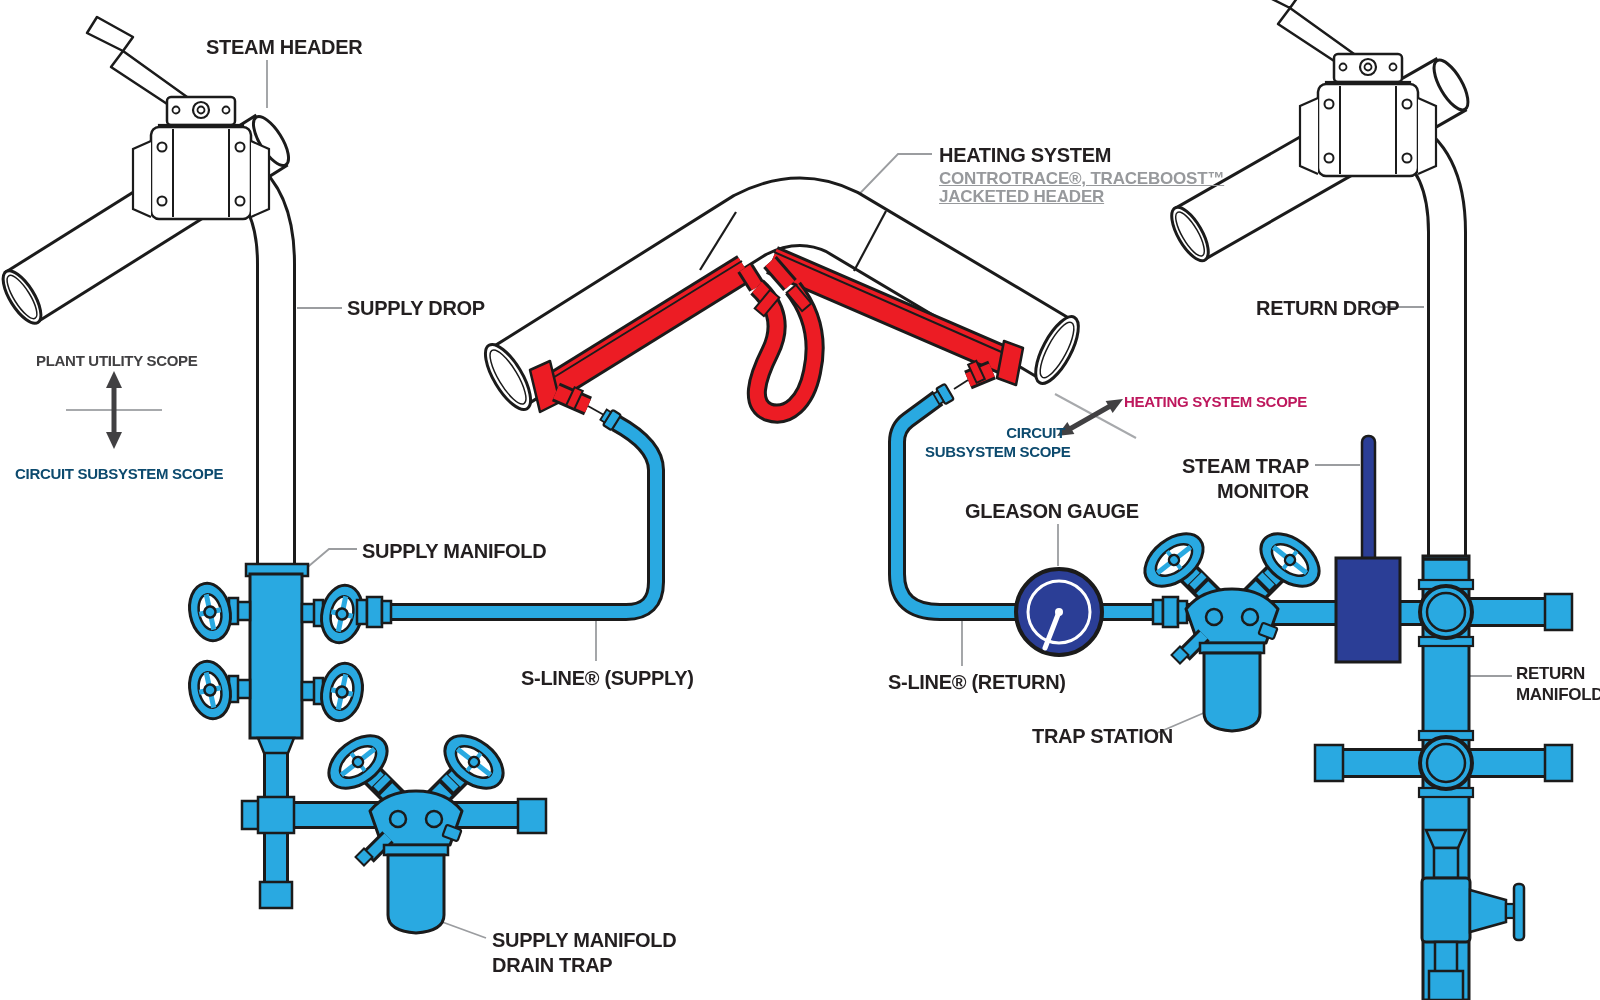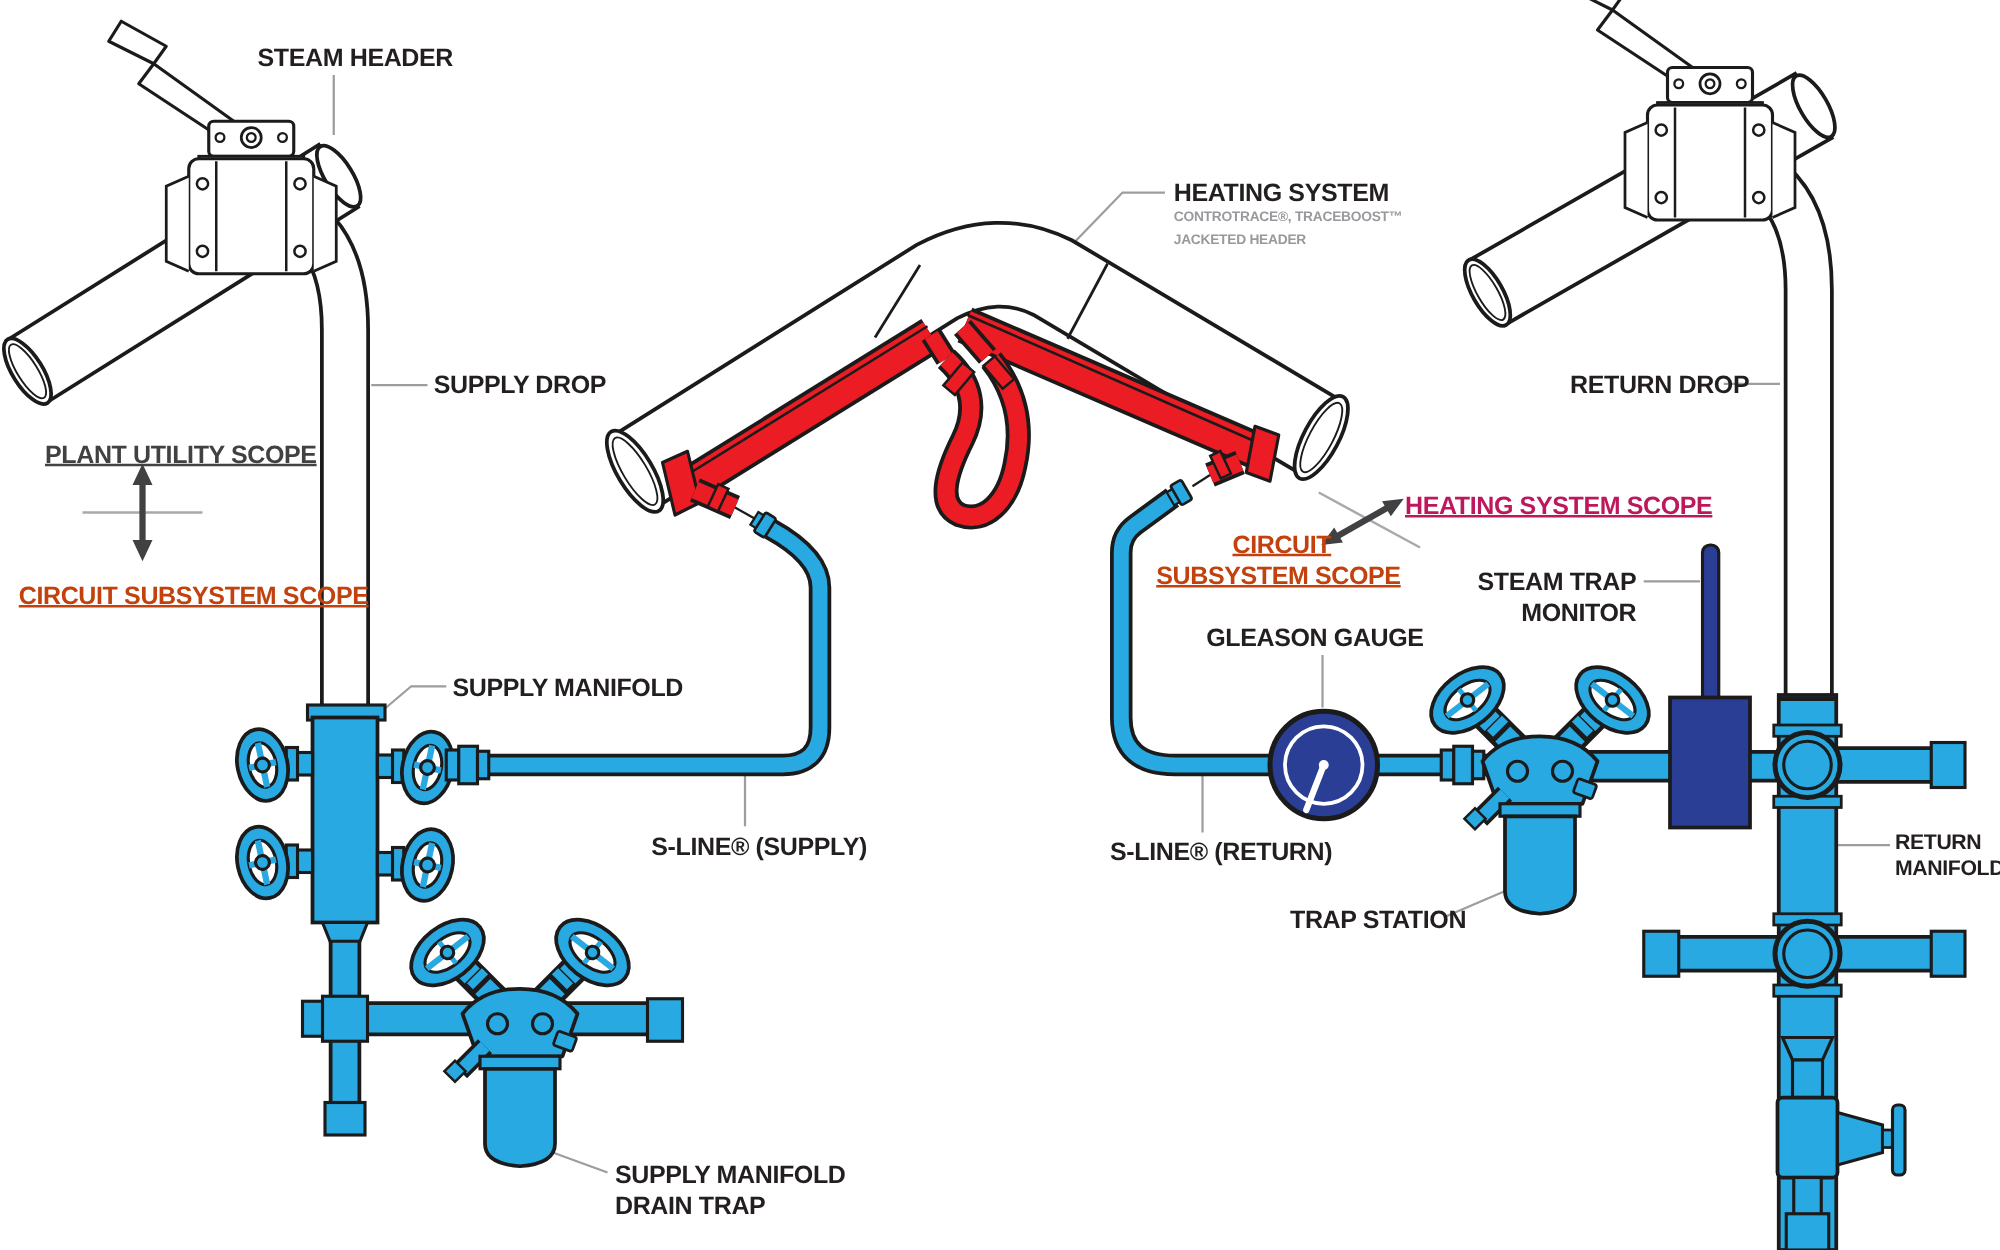--- a/index.html
+++ b/index.html
@@ -6,25 +6,25 @@
   #canvas {
     position:relative; width:1600px; height:1000px; background:#ffffff;
     overflow:hidden; font-family:"Liberation Sans", sans-serif;
   }
   #diagram { position:absolute; left:0; top:0; }
   .lbl {
     position:absolute; font-weight:bold; color:#231F20; white-space:nowrap;
     font-size:20px; letter-spacing:-0.3px; line-height:1.25;
     font-family:"Liberation Sans", sans-serif;
   }
-  .fs16 { font-size:20px;text-decoration:underline; }
+  .fs16 { font-size:15px; }
   .fs17 { font-size:17px; }
-  .small { font-size:11px; letter-spacing:-0.2px; }
+  .small { font-size:17px; letter-spacing:-0.2px;text-decoration:underline; }
   .gray  { color:#97999C; }
-  .blue  { color:#c2410c; }
+  .blue  { color:#0c4a6e; }
   .red   { color:#be185d; }
   .dkgray{ color:#414042; }
   .right { text-align:right; }
 </style>
 </head>
 <body>
 
 <div id="canvas">
 
 <svg id="diagram" width="1600" height="1000" viewBox="0 0 1600 1000">

